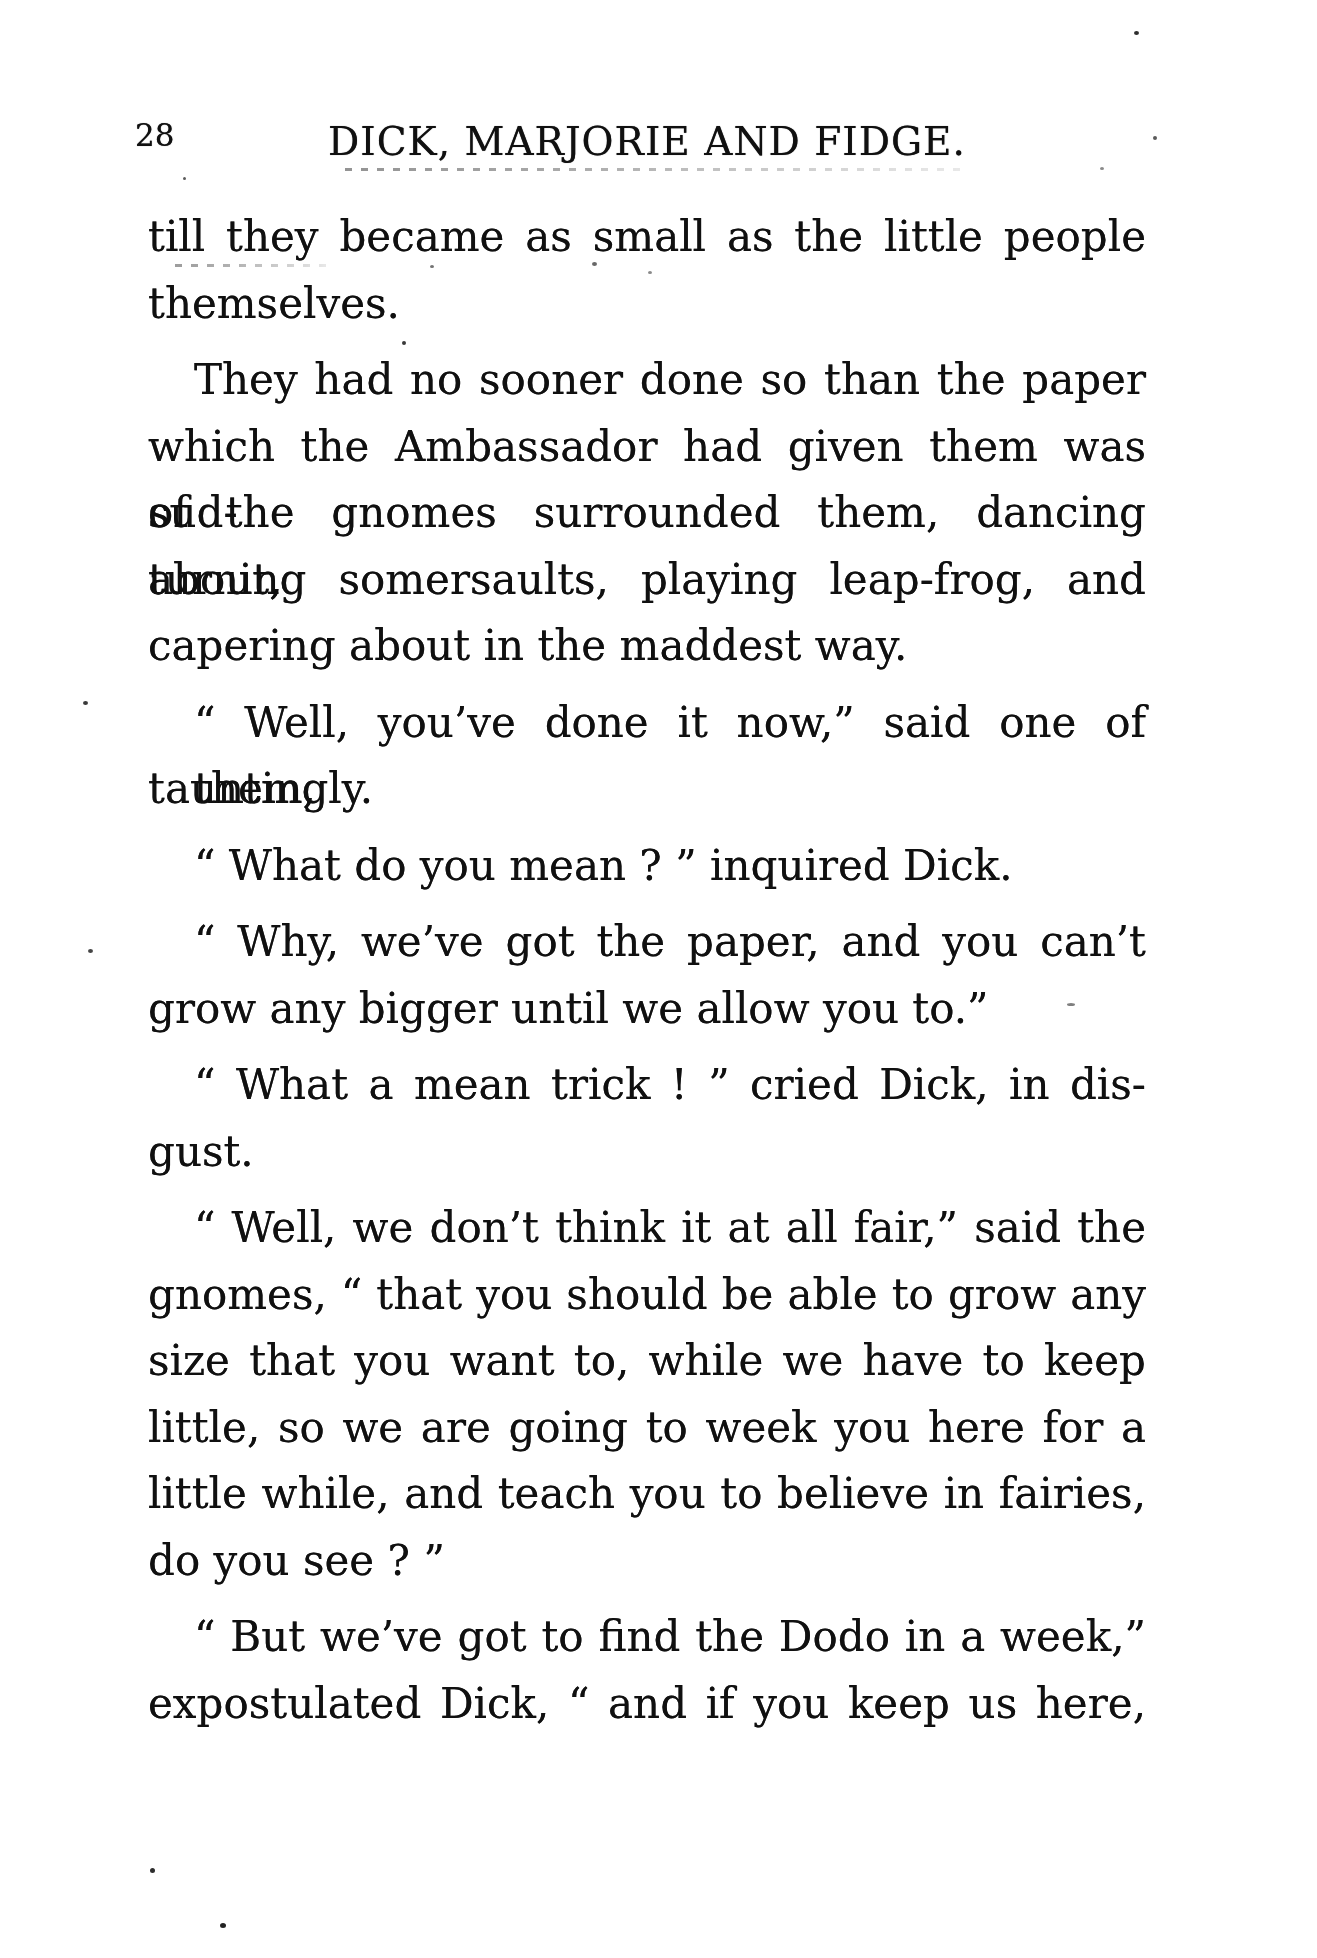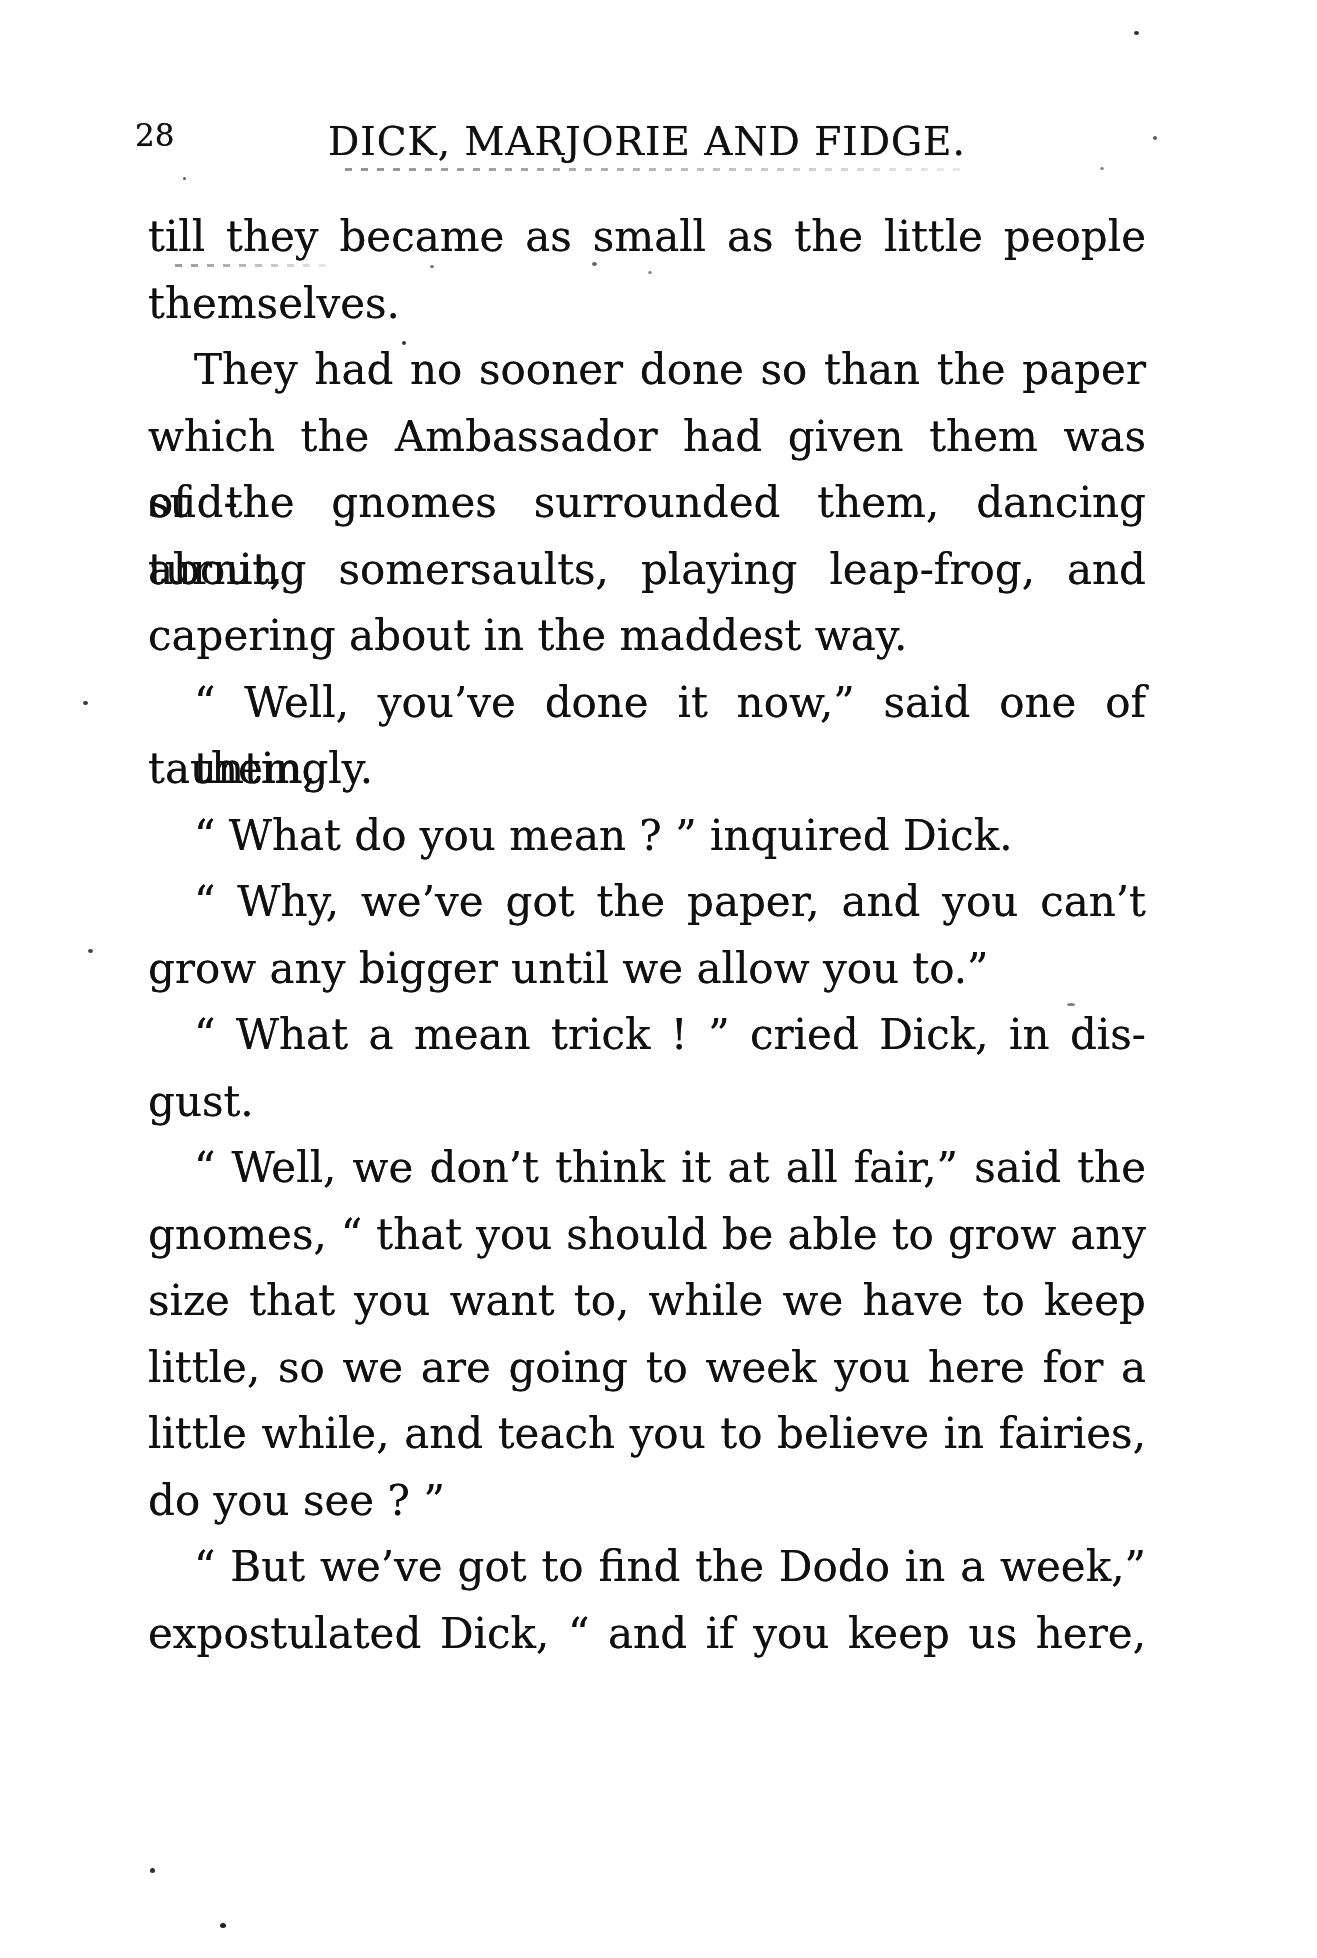--- a/index.html
+++ b/index.html
@@ -23,21 +23,21 @@
     text-shadow:0 0 .7px rgba(10,10,10,.8);
   }
   .body-text{
     position:absolute;left:148px;top:204px;width:998px;
     font-size:42px;
     text-shadow:0 0 .6px rgba(10,10,10,.75);
   }
   .line{height:66.5px;line-height:66.5px;}
   .line.j{text-align:justify;text-align-last:justify;text-justify:inter-word;}
   .line.nj{text-align:left;white-space:nowrap;}
-  .line.ind{padding-left:46px;}
+  .line.ind{padding-left:46px;margin-top:10px;}
   .rule{
     position:absolute;height:3px;
     background:repeating-linear-gradient(90deg,rgba(45,45,45,.85) 0 7px,transparent 7px 16px);
     -webkit-mask-image:linear-gradient(90deg,#000 0%,rgba(0,0,0,.8) 35%,rgba(0,0,0,.2) 100%);
             mask-image:linear-gradient(90deg,#000 0%,rgba(0,0,0,.8) 35%,rgba(0,0,0,.2) 100%);
   }
   .speck{position:absolute;background:#161616;border-radius:50%;}
 </style>
 </head>
 <body>

